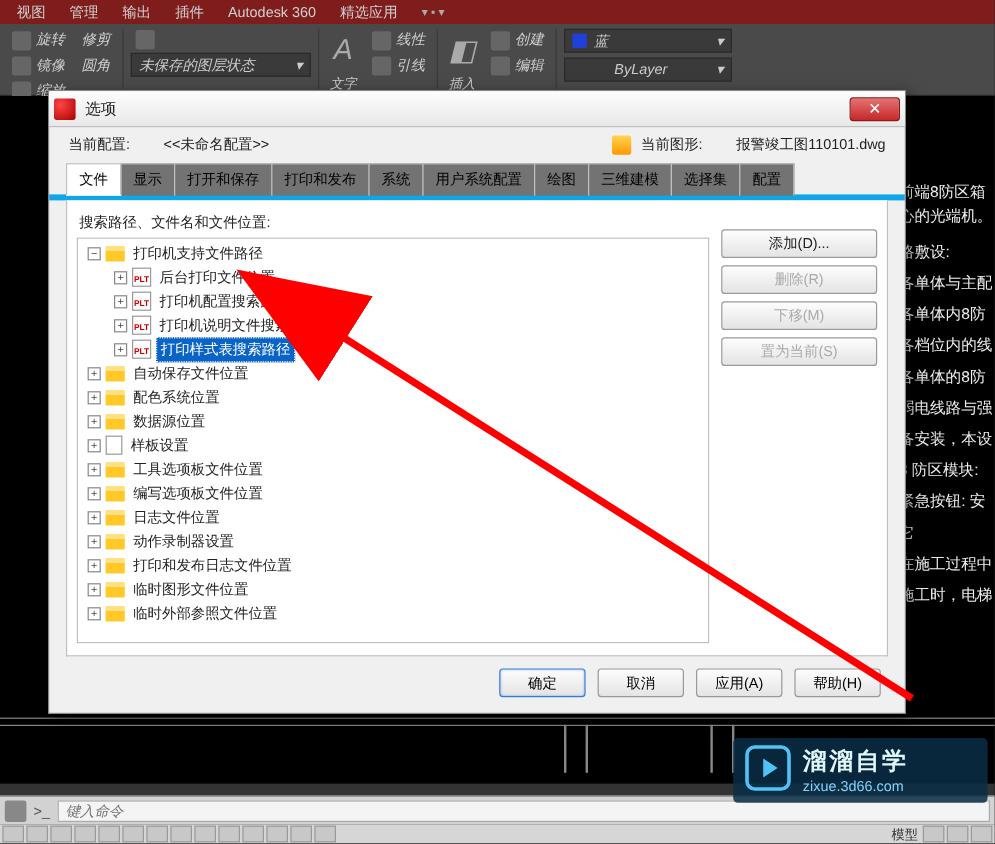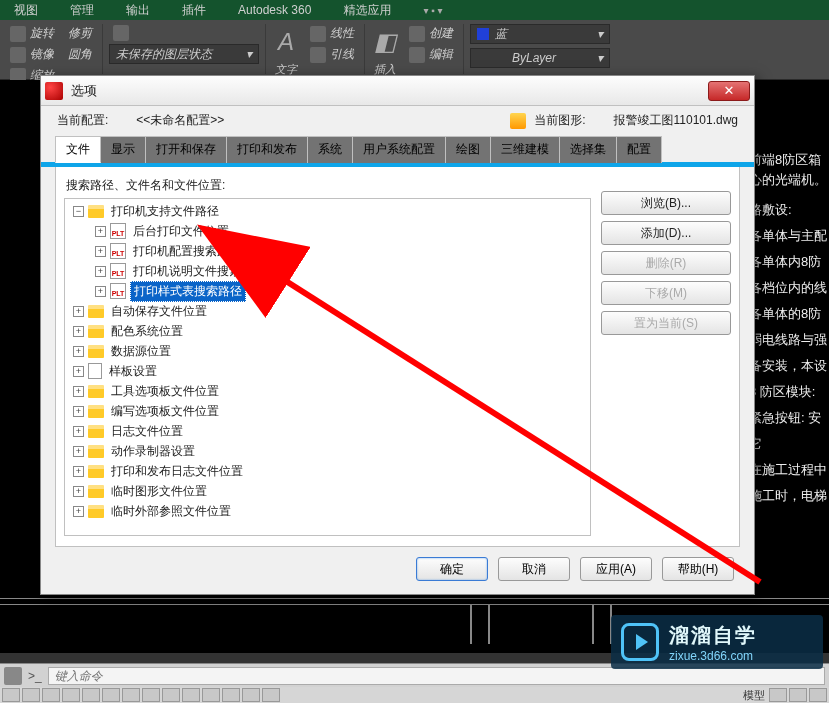--- a/index.html
+++ b/index.html
@@ -1,19 +1,19 @@
 <!DOCTYPE html>
 <html><head>
 <meta charset="utf-8">
 <style>
 * { margin: 0; padding: 0; box-sizing: border-box; font-family: "Microsoft YaHei", SimSun, Arial, sans-serif; }
 body { background: #333; width: 829px; height: 703px; overflow: hidden; position: relative; }
 
 
-.menubar { background: #14532d; height: 20px; display: flex; align-items: center; padding: 0 4px; gap: 12px; }
+.menubar { background: #7f1d1d; height: 20px; display: flex; align-items: center; padding: 0 4px; gap: 0; }
 .menubar span { color: #d0d0d0; font-size: 12px; padding: 2px 10px; cursor: default; }
 
 
 .ribbon { background: #4a4a4a; height: 60px; display: flex; align-items: flex-start; padding: 4px 6px; gap: 6px; border-bottom: 1px solid #2a2a2a; position: relative; font-style: italic; }
 .ribbon-group { display: flex; flex-direction: column; gap: 2px; }
 .ribbon-item { display: flex; align-items: center; gap: 4px; color: #d0d0d0; font-size: 12px; padding: 1px 4px; }
 .ribbon-icon { width: 16px; height: 16px; background: #666; border-radius: 2px; display: inline-block; }
 .ribbon-sep { width: 1px; height: 50px; background: #3a3a3a; }
 .ribbon-big-icon { width: 28px; height: 36px; color: #aaa; font-size: 24px; display: flex; align-items: center; justify-content: center; }
 .ribbon-label-under { color: #ccc; font-size: 11px; text-align: center; }
@@ -59,21 +59,21 @@
 .opt-btn:disabled, .opt-btn.disabled { color: #aaa; }
 
 .dlg-footer { display: flex; justify-content: flex-end; gap: 10px; padding: 0 20px 14px; }
 .dlg-btn { width: 72px; height: 24px; background: linear-gradient(#fdfdfd, #e4e4e4); border: 1px solid #999; border-radius: 3px; font-size: 12px; cursor: default; }
 .dlg-btn.primary { border: 1px solid #3a7bd5; box-shadow: 0 0 2px #6aa5e8 inset; }
 
 
 .arrow-svg { position: absolute; left: 0; top: 0; width: 829px; height: 703px; pointer-events: none; z-index: 50; }
 
 
-.watermark { position: absolute; right: 6px; bottom: 34px; width: 212px; height: 54px; background: rgba(10, 46, 70, 0.85); border-radius: 4px; display: flex; align-items: center; padding: 6px 10px; gap: 10px; color: #fff; z-index: 60; }
+.watermark { position: absolute; right: 6px; bottom: 34px; width: 212px; height: 54px; background: rgba(10, 46, 70, 0.85); border-radius: 4px; display: flex; align-items: flex-start; padding: 6px 10px; gap: 10px; color: #fff; z-index: 60; }
 .wm-play { width: 38px; height: 38px; border: 3px solid #4fc3f7; border-radius: 8px; display: flex; align-items: center; justify-content: center; }
 .wm-play::before { content: ""; border-left: 12px solid #4fc3f7; border-top: 8px solid transparent; border-bottom: 8px solid transparent; margin-left: 3px; }
 .wm-text { display: flex; flex-direction: column; }
 .wm-title { font-size: 20px; font-weight: bold; color: #e0f7fa; letter-spacing: 2px; }
 .wm-url { font-size: 12px; color: #81d4fa; }
 
 
 .cmdline-wrap { position: absolute; left: 0; right: 0; bottom: 16px; height: 24px; background: #d2d2d2; display: flex; align-items: center; padding: 0 4px; gap: 6px; border-top: 1px solid #888; }
 .cmd-icon { width: 18px; height: 18px; background: #888; border-radius: 2px; }
 .cmd-input { flex: 1; background: #f4f4f4; border: 1px solid #aaa; height: 18px; font-size: 12px; padding: 0 6px; color: #777; font-style: italic; }
@@ -316,21 +316,20 @@
             </div>
           <div class="tree-node" style="padding-left:6px;">
               <span class="tree-toggle">+</span>
               <span class="tree-icon-folder"></span>
               <span class="tree-label-text">临时外部参照文件位置</span>
             </div>
         </div>
       </div>
     </div>
     <div class="btn-col">
-      <button class="opt-btn">浏览(B)...</button>
       <button class="opt-btn">添加(D)...</button>
       <button class="opt-btn disabled">删除(R)</button>
       <button class="opt-btn disabled">下移(M)</button>
       <button class="opt-btn disabled">置为当前(S)</button>
     </div>
   </div>
 
   <div class="dlg-footer">
     <button class="dlg-btn primary">确定</button>
     <button class="dlg-btn">取消</button>

